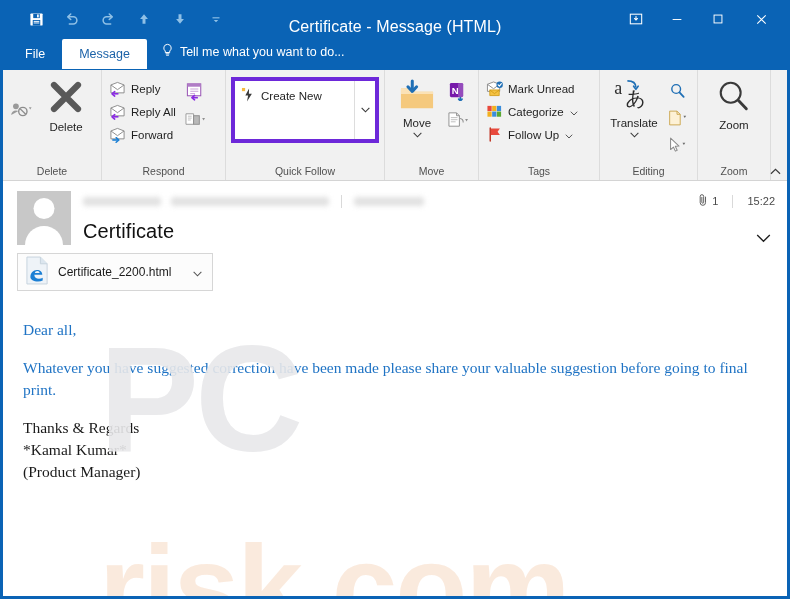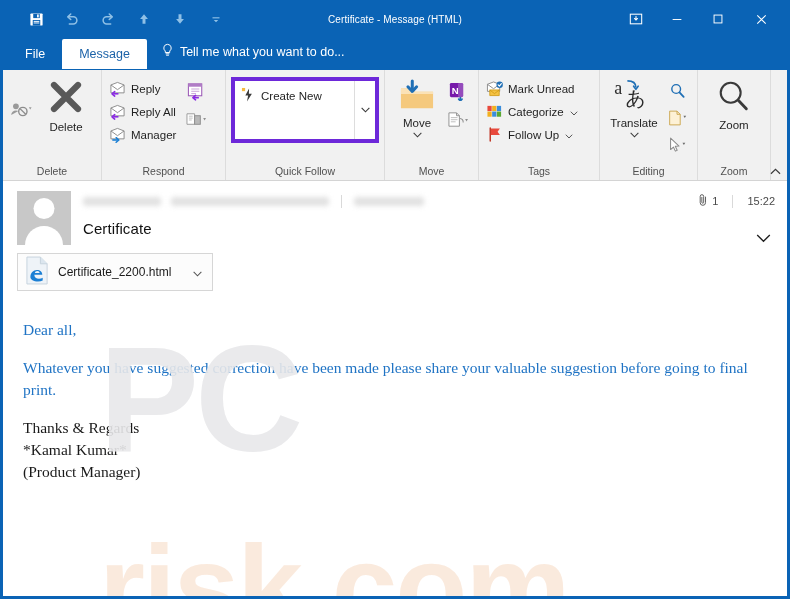--- a/index.html
+++ b/index.html
@@ -20,23 +20,23 @@
     display:flex;align-items:center;position:relative;
   }
   .qat{display:flex;align-items:center;padding-left:18px;gap:0px;}
   .qat-btn{
     width:36px;height:30px;display:flex;align-items:center;justify-content:center;
     color:#ffffff;
   }
   .qat-btn.dim{color:#8fc0e6;}
   .qat-btn svg{display:block;}
   .title-text{
-    position:absolute;left:0;right:0;top:0;height:38px;
+    position:absolute;left:0;right:0;top:8px;height:38px;
     display:flex;align-items:center;justify-content:center;
-    font-size:10px;color:#ffffff;pointer-events:none;letter-spacing:.1px;
+    font-size:16px;color:#ffffff;pointer-events:none;letter-spacing:.1px;
   }
   .wincontrols{margin-left:auto;display:flex;align-items:center;padding-right:6px;}
   .wc{width:41px;height:30px;display:flex;align-items:center;justify-content:center;color:#ffffff;}
   .wc.close{width:46px;}
 
   
   .tabstrip{
     height:32px;flex:0 0 32px;background:#0a63b5;display:flex;align-items:center;
     padding-left:8px;position:relative;
   }
@@ -124,21 +124,21 @@
     width:38px;height:30px;border-radius:19px 19px 0 0;background:#ffffff;
   }
   .headinfo{flex:1;padding-left:12px;min-width:0;}
   .senderrow{height:20px;display:flex;align-items:center;gap:0px;}
   .blur{
     background:#d8d8d8;border-radius:2px;height:9px;
     filter:blur(2.6px);opacity:.75;
   }
   .sep-v{width:1px;height:13px;background:#d9d9d9;margin:0 12px;}
   .subject{
-    font-size:15px;color:#111111;margin-top:9px;letter-spacing:.1px;
+    font-size:20px;color:#111111;margin-top:9px;letter-spacing:.1px;
   }
   .headright{
     position:absolute;right:12px;top:12px;display:flex;align-items:center;
     font-size:11px;color:#4a4a4a;
   }
   .clipcount{display:flex;align-items:center;gap:3px;}
   .timetext{margin-left:0px;}
   .expand{
     position:absolute;right:16px;top:48px;color:#1f1f1f;
   }
@@ -319,21 +319,21 @@
           </div>
           <div class="smallbtn">
             <span class="ic">
               <svg width="19" height="16" viewBox="0 0 20 17" fill="none">
                 <path d="M3 4.2 L10 1.5 L17 4.2 L17 12.6 L3 12.6 Z" fill="#ffffff" stroke="#8a8a8a" stroke-width="1"></path>
                 <path d="M3 4.2 L10 9.2 L17 4.2" stroke="#8a8a8a" stroke-width="1" fill="none"></path>
                 <path d="M4.5 13.8 H10.4" stroke="#1b7fd4" stroke-width="1.7"></path>
                 <path d="M8.6 11.4 L11.4 13.8 L8.6 16.2" stroke="#1b7fd4" stroke-width="1.7" fill="none" stroke-linecap="round" stroke-linejoin="round"></path>
               </svg>
             </span>
-            <span>Manager</span>
+            <span>Forward</span>
           </div>
         </div>
 
         <div class="iconcol" style="margin-left:2px;">
           <div class="iconbtn">
             <svg width="23" height="20" viewBox="0 0 24 21" fill="none">
               <rect x="3.5" y="3" width="14" height="12.5" fill="#ffffff" stroke="#9b59b6" stroke-width="1.1"></rect>
               <rect x="3.5" y="3" width="14" height="3" fill="#b07cc6"></rect>
               <path d="M6.5 8.4 h8.5 M6.5 10.8 h8.5 M6.5 13.2 h5" stroke="#c8a2d8" stroke-width="1"></path>
               <path d="M14.5 17.5 H9" stroke="#8a2be2" stroke-width="1.7"></path>

